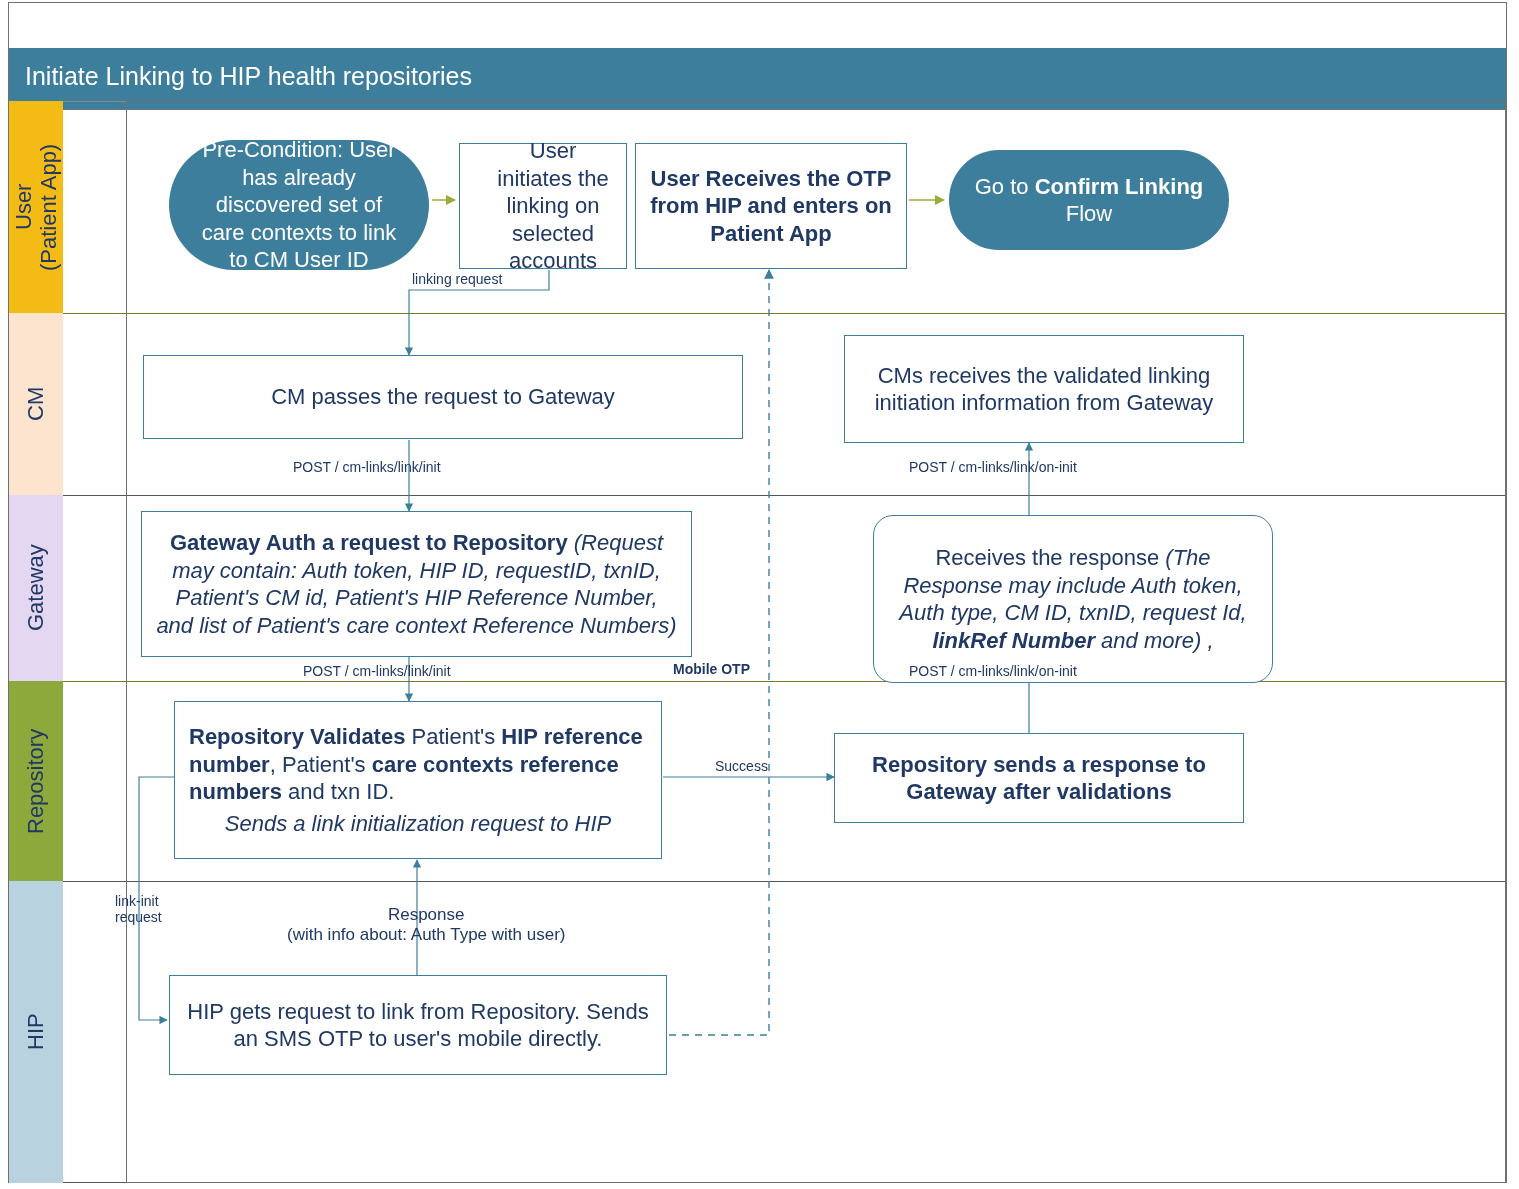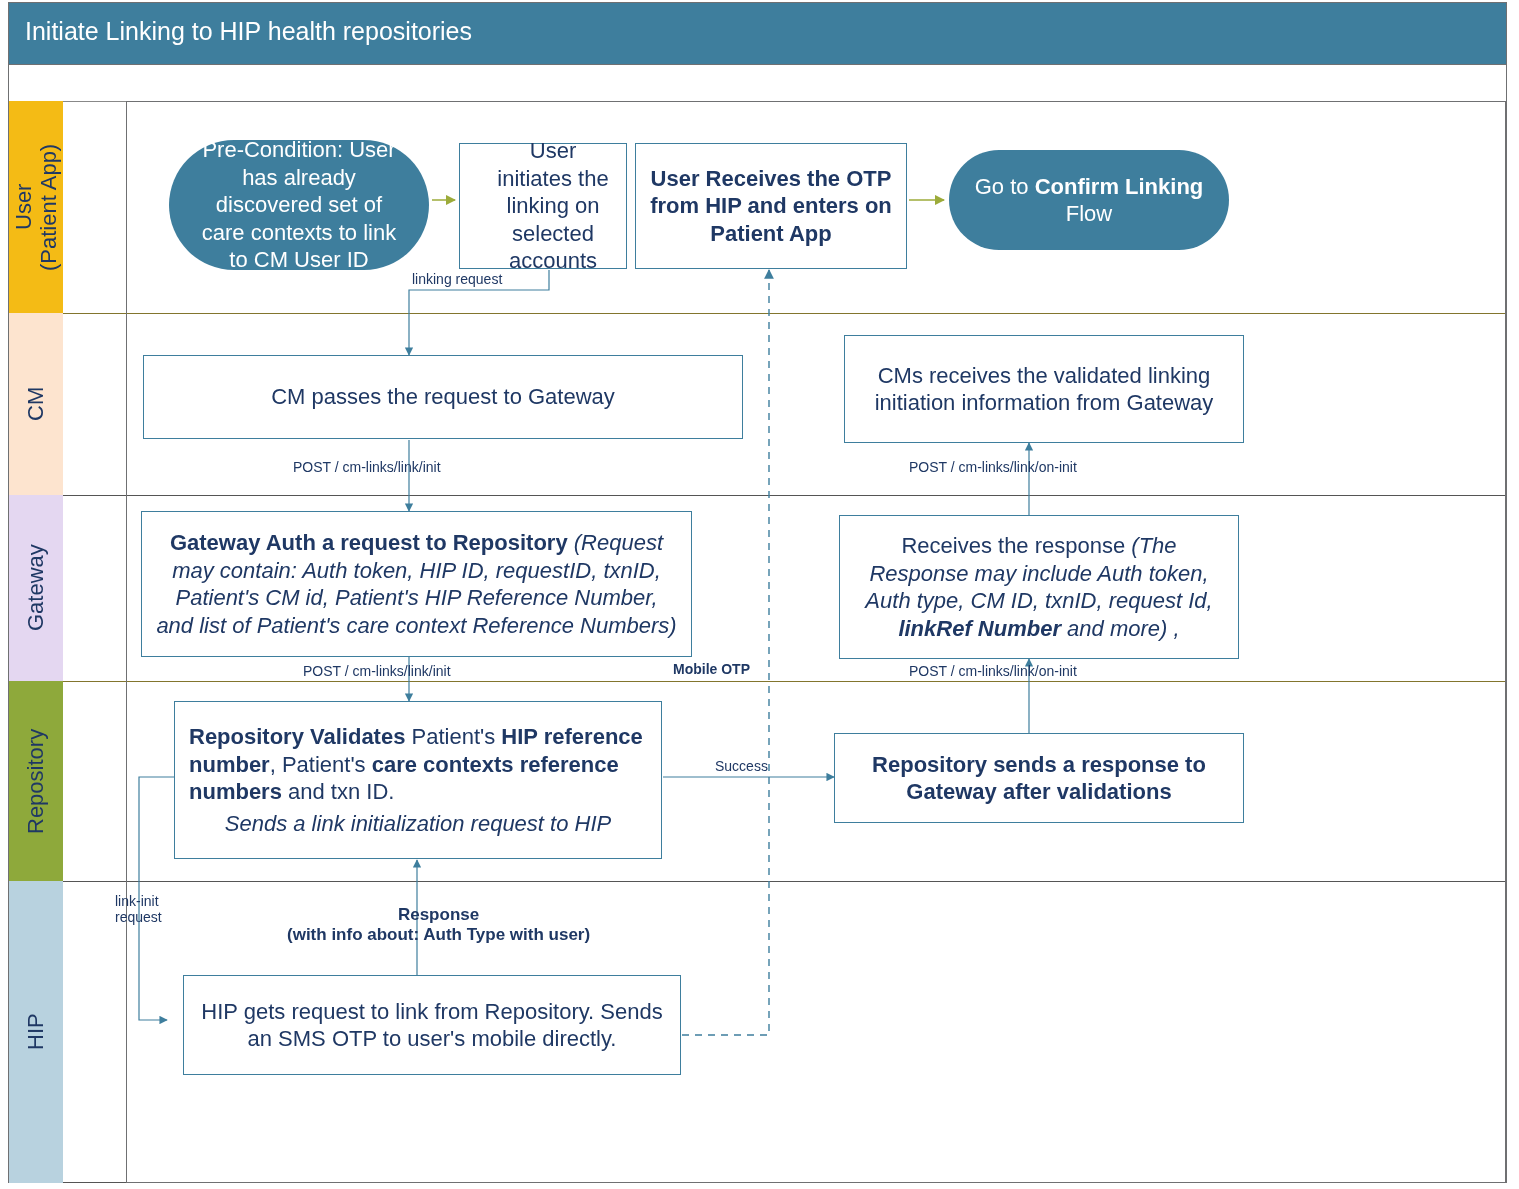--- a/index.html
+++ b/index.html
@@ -17,20 +17,21 @@
     width: 1499px; height: 1181px;
     border: 1px solid #6f7072;
   }
   .titlebar {
     background: #3e7e9d;
     color: #fff;
     font-size: 25px;
     padding: 14px 16px 16px 16px;
     border-bottom: 1px solid #6f7072;
     height: 62px;
+    margin-top: 45px;
   }
   .lanes {
     position: absolute;
     top: 62px; left: 0; width: 1497px; height: 1118px;
   }
   .lane-header {
     position: absolute;
     left: 0;
     width: 54px;
     display: flex;
@@ -180,39 +181,39 @@
         <span>Go to </span><b>Confirm Linking</b><span> Flow</span>
       </span>
     </div>
 
     <div class="box" style="top:290px; left:134px; width:600px; height:84px;">CM passes the request to Gateway</div>
     <div class="box" style="top:270px; left:835px; width:400px; height:108px;">CMs receives the  validated linking initiation information from Gateway</div>
 
     <div class="box left" style="top:446px; left:132px; width:551px; height:146px;">
       <div style="text-align:center; width:100%;"><b>Gateway Auth a request to Repository </b><i>(Request may contain: Auth token, HIP ID, requestID, txnID, Patient's CM id, Patient's HIP Reference Number, and list of Patient's care context Reference Numbers)</i></div>
     </div>
-    <div class="box" style="top:450px; left:830px; width:400px; height:144px;">
+    <div class="box" style="top:450px; left:864px; width:400px; height:168px;border-radius:20px;">
       <div><span>Receives the response </span><i><span>(The Response may include Auth token, Auth type, CM ID, txnID, request Id, </span><b>linkRef Number</b><span> and more) ,</span></i></div>
     </div>
 
     <div class="box left" style="top:636px; left:165px; width:488px; height:158px;">
       <div style="width:100%;">
         <b>Repository Validates</b><span> Patient's </span><b>HIP reference number</b><span>, Patient's </span><b>care contexts reference numbers</b><span> and txn ID.</span>
       </div>
       <div style="width:100%; text-align:center; font-style:italic; margin-top:4px;">Sends a link initialization request to HIP</div>
     </div>
     <div class="box" style="top:668px; left:825px; width:410px; height:90px; font-weight:600;">Repository sends a response to Gateway after validations</div>
 
-    <div class="box" style="top:910px; left:160px; width:498px; height:100px;margin-left:14px;">HIP gets request to link from Repository. Sends an SMS OTP to user's mobile directly.</div>
+    <div class="box" style="top:910px; left:160px; width:498px; height:100px;">HIP gets request to link from Repository. Sends an SMS OTP to user's mobile directly.</div>
 
     <div class="label" style="top:206px; left:403px;">linking request</div>
     <div class="label" style="top:394px; left:284px;">POST / cm-links/link/init</div>
     <div class="label" style="top:598px; left:294px;">POST / cm-links/link/init</div>
     <div class="label" style="top:693px; left:706px;">Success</div>
     <div class="label" style="top:596px; left:664px; font-weight:600;">Mobile OTP</div>
     <div class="label" style="top:598px; left:900px;">POST / cm-links/link/on-init</div>
     <div class="label" style="top:394px; left:900px;">POST / cm-links/link/on-init</div>
     <div class="label" style="top:828px; left:106px; white-space:pre-line; text-align:left;">link-init
 request</div>
-    <div class="label" style="top:840px; left:278px; white-space:pre-line; font-size:17px;font-weight:bold;">Response
+    <div class="label" style="top:840px; left:278px; white-space:pre-line; font-size:17px;">Response
 (with info about: Auth Type with user)</div>
   </div>
 </div>
 
 </body></html>

